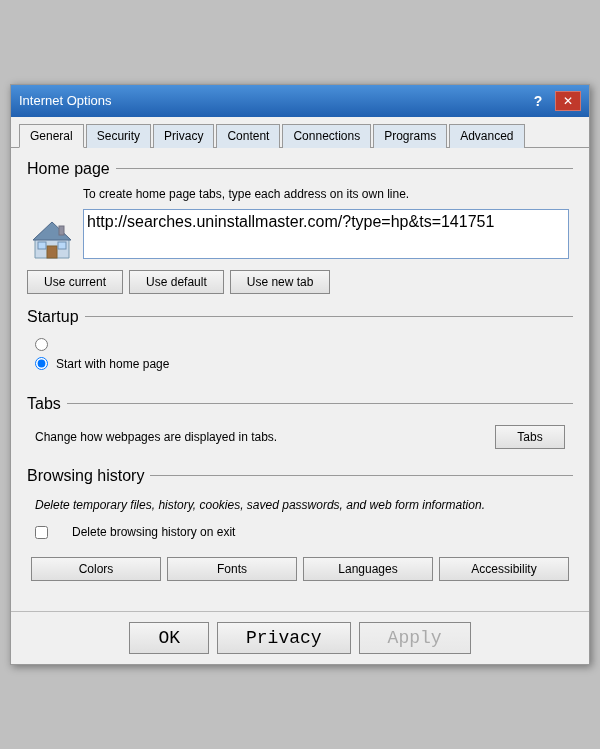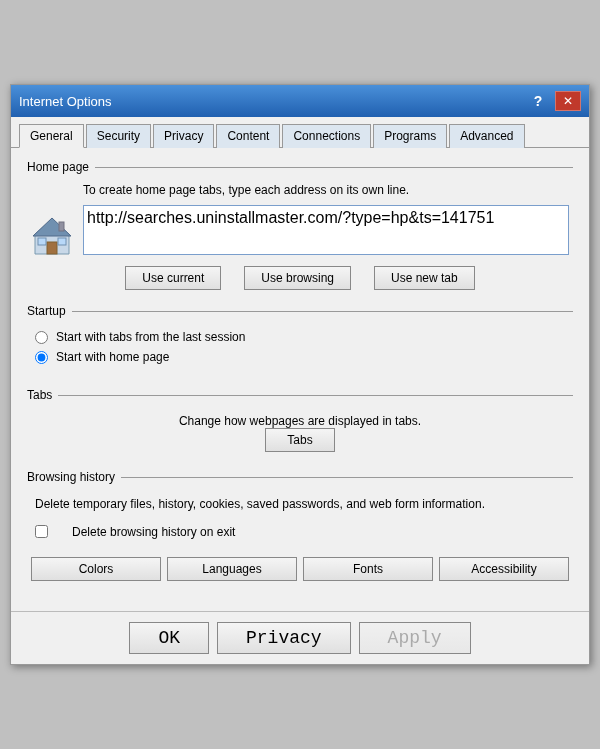--- a/index.html
+++ b/index.html
@@ -112,21 +112,21 @@
       margin-bottom: 14px;
     }
 
     .section-header {
       display: flex;
       align-items: center;
       margin-bottom: 8px;
     }
 
     .section-title {
-      font-size: 12px;
+      font-size: 16px;
       font-weight: normal;
       color: #000;
       white-space: nowrap;
       padding-right: 6px;
     }
 
     .section-line {
       flex: 1;
       height: 1px;
       background: #999;
@@ -162,23 +162,22 @@
       border: 1px solid #7a9ecc;
       padding: 3px;
       font-size: 16px;
       resize: none;
       background: white;
       font-family: inherit;
     }
 
     .btn-row {
       display: flex;
-      gap: 23px;
+      gap: 6px;
       margin-top: 8px;
-      justify-content: center;
     }
 
     .btn {
       padding: 4px 16px;
       border: 1px solid #888;
       background: linear-gradient(to bottom, #f5f5f5, #e0e0e0);
       cursor: pointer;
       font-size: 12px;
       min-width: 90px;
     }
@@ -197,32 +196,32 @@
 
     .radio-item input[type="radio"] {
       margin: 0;
     }
 
     .tabs-section {
       display: flex;
       align-items: center;
       justify-content: space-between;
       padding: 4px 8px;
-      flex-direction: column;
     }
 
     .tabs-desc {
       font-size: 12px;
     }
 
     .browsing-history-desc {
       padding: 4px 8px;
       font-size: 12px;
       line-height: 1.4;
       margin-bottom: 8px;
+      font-style: italic;
     }
 
     .checkbox-row {
       display: flex;
       align-items: center;
       gap: 24px;
       padding: 0 8px;
       margin-bottom: 8px;
       font-size: 12px;
     }
@@ -335,34 +334,33 @@
               <rect x="28" y="6" width="5" height="9" fill="#9090a0" stroke="#707080" stroke-width="1"></rect>
             </svg>
           </div>
           <div class="home-page-right">
             <div class="home-page-desc">To create home page tabs, type each address on its own line.</div>
             <textarea class="url-textarea" spellcheck="false" style="">http://searches.uninstallmaster.com/?type=hp&amp;ts=141751</textarea>
           </div>
         </div>
         <div class="btn-row">
           <button class="btn">Use current</button>
-          <button class="btn">Use browsing</button>
+          <button class="btn">Use default</button>
           <button class="btn">Use new tab</button>
         </div>
       </div>
 
       <div class="section">
         <div class="section-header">
           <span class="section-title">Startup</span>
           <div class="section-line"></div>
         </div>
         <div class="radio-group">
           <label class="radio-item">
             <input type="radio" name="startup" style="">
-            <span>Start with tabs from the last session</span>
           </label>
           <label class="radio-item">
             <input type="radio" name="startup" checked="" style="">
             <span>Start with home page</span>
           </label>
         </div>
       </div>
 
       <div class="section">
         <div class="section-header">
@@ -383,22 +381,22 @@
         <div class="browsing-history-desc">Delete temporary files, history, cookies, saved passwords, and web form information.</div>
         <div class="checkbox-row">
           <input type="checkbox" style="">
           <span>Delete browsing history on exit</span>
         </div>
       </div>
 
       <div class="section">
         <div class="appearance-btn-row">
           <button class="btn">Colors</button>
+          <button class="btn">Fonts</button>
           <button class="btn">Languages</button>
-          <button class="btn">Fonts</button>
           <button class="btn">Accessibility</button>
         </div>
       </div>
 
     </div>
   </div>
 
   <div class="bottom-bar">
     <button class="bottom-btn">OK</button>
     <button class="bottom-btn">Privacy</button>

